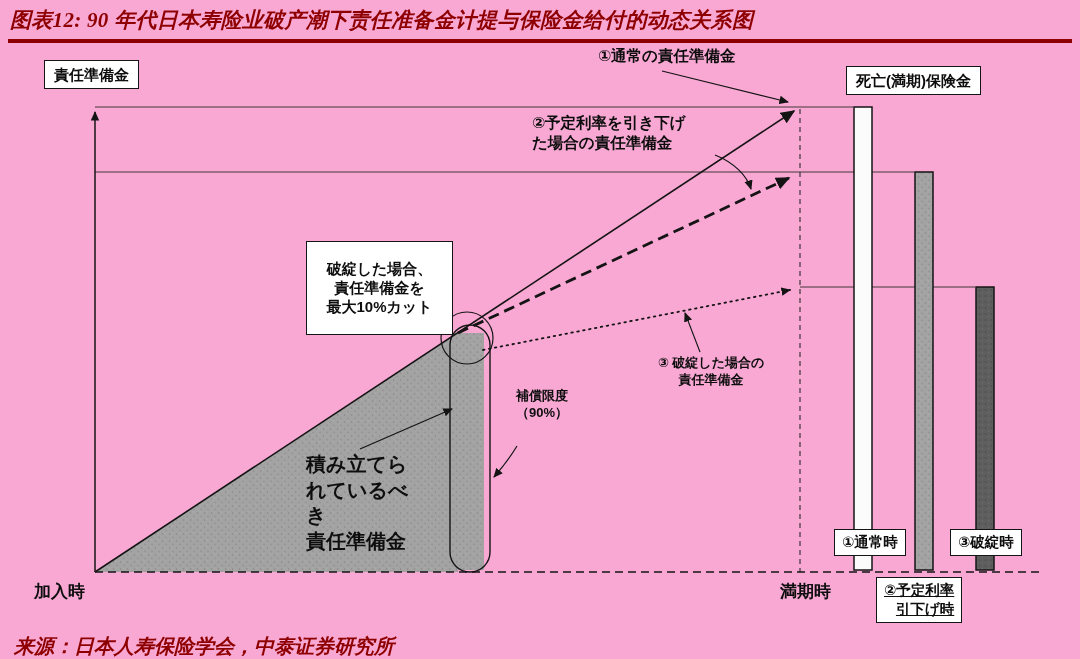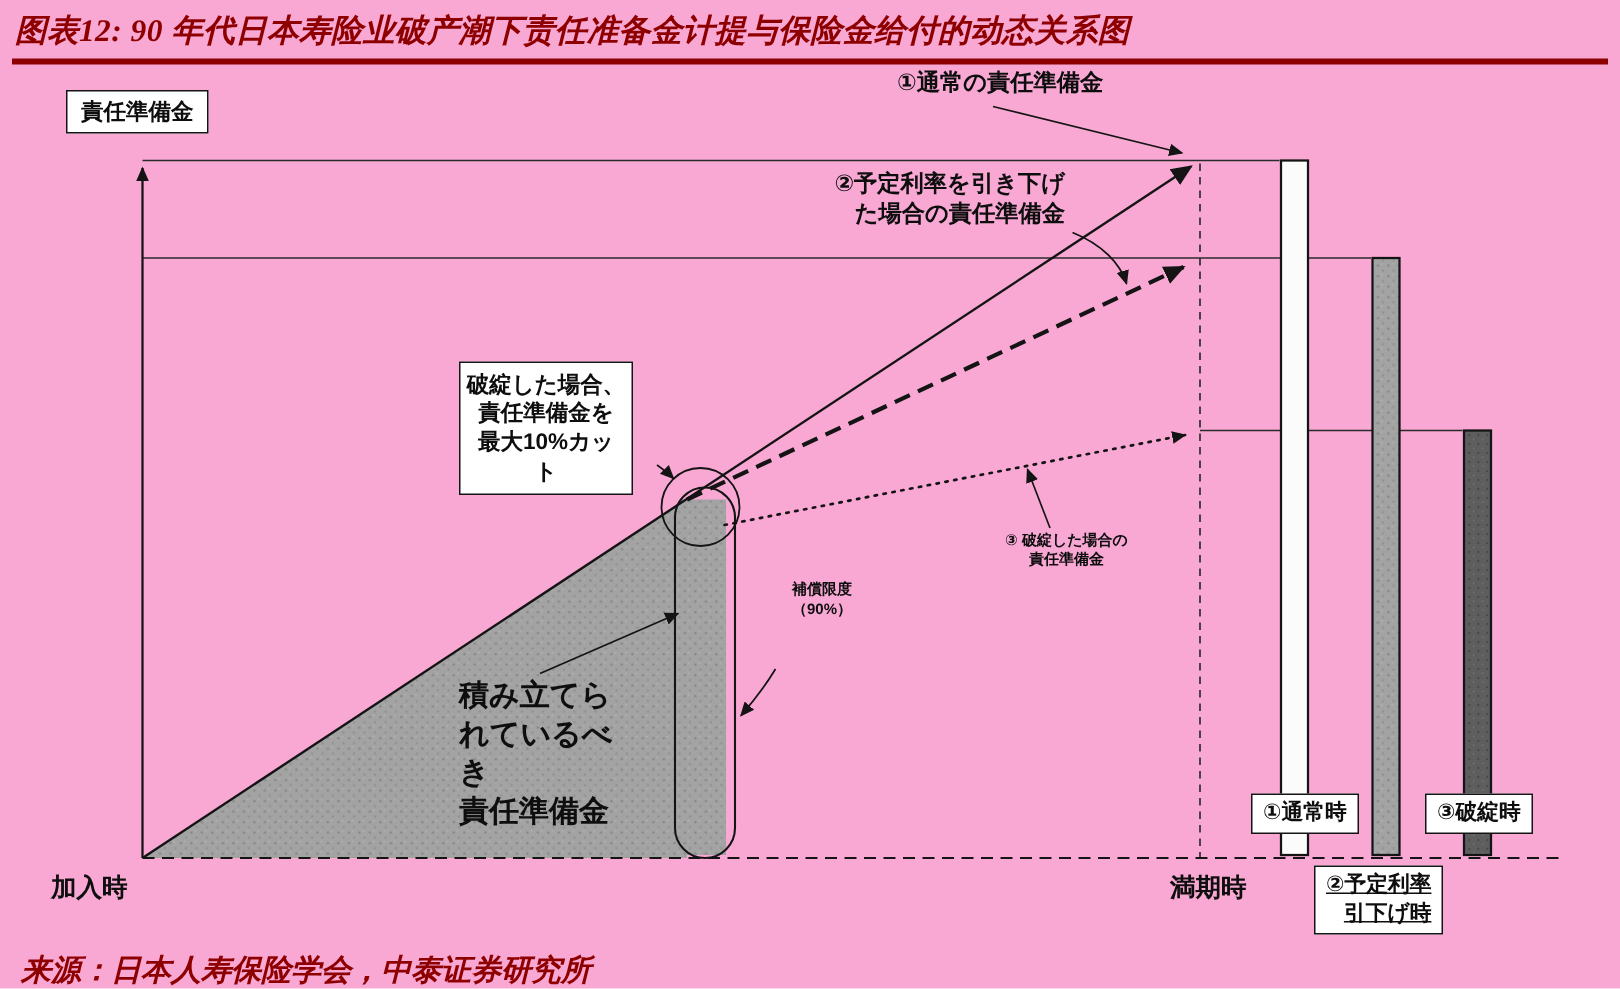--- a/index.html
+++ b/index.html
@@ -5,21 +5,21 @@
   * { margin:0; padding:0; box-sizing:border-box; }
   html,body { background:#ffffff; }
   .stage {
     position:relative; width:1080px; height:659px; background:#f9a8d4;
     font-family:"Liberation Sans","DejaVu Sans",sans-serif; color:#111;
     overflow:hidden;
   }
   .abs { position:absolute; }
   .jp {
     position:absolute; font-weight:700; color:#0e0e0e;
-    white-space:pre-line; line-height:1.28; font-size:10px;
+    white-space:pre-line; line-height:1.28; font-size:13px;
   }
   .title {
     position:absolute; left:10px; top:6px;
     font-family:"Liberation Serif","DejaVu Serif",serif;
     font-style:italic; font-weight:700; font-size:21px; color:#8E0000;
     white-space:nowrap; letter-spacing:0.3px;
   }
   .title-rule { position:absolute; left:8px; top:39px; width:1064px; height:4px; background:#8E0000; }
   .boxed {
     border:1.6px solid #141414; background:#ffffff; padding:4px 9px;
@@ -93,28 +93,29 @@
 
     <line x1="662" y1="71" x2="788" y2="102" stroke="#141414" stroke-width="1.1" marker-end="url(#ah)"></line>
     <path d="M715,155 C735,163 747,176 751,189" fill="none" stroke="#141414" stroke-width="1.2" marker-end="url(#ah)"></path>
     <path d="M438,310 Q445,315 449,319" fill="none" stroke="#141414" stroke-width="1.1" marker-end="url(#ah)"></path>
     <path d="M517,446 C508,461 500,470 494,477" fill="none" stroke="#141414" stroke-width="1.2" marker-end="url(#ah)"></path>
     <line x1="360" y1="449" x2="452" y2="409" stroke="#141414" stroke-width="1.2" marker-end="url(#ah)"></line>
     <line x1="700" y1="352" x2="685" y2="313" stroke="#141414" stroke-width="1.1" marker-end="url(#ah)"></line>
   </svg>
 
   <div class="abs boxed jp" style="left:44px; top:60px;">責任準備金</div>
+  <div class="abs boxed jp" style="left:846px; top:66px;">死亡(満期)保険金</div>
 
   <div class="jp" style="left:598px; top:46px; font-size:15.5px;">①通常の責任準備金</div>
-  <div class="jp" style="left:532px; top:113px; width:178px; text-align:right; font-size:15.5px;">②予定利率を引き下げ
+  <div class="jp" style="left:532px; top:113px; width:178px; text-align:left; font-size:15.5px;">②予定利率を引き下げ
 た場合の責任準備金</div>
-  <div class="jp boxed" style="position:absolute; left:306px; top:241px; width:116px; padding:5px 4px; border-width:1.4px;">破綻した場合、
+  <div class="jp boxed" style="position:absolute; left:306px; top:241px; width:147px; padding:17px 4px; border-width:1.4px;">破綻した場合、
 責任準備金を
 最大10%カット</div>
-  <div class="jp" style="left:528px; top:388px; width:88px; text-align:left;">補償限度
+  <div class="jp" style="left:480px; top:388px; width:88px; text-align:right;">補償限度
 （90%）</div>
   <div class="jp" style="left:306px; top:452px; width:104px; font-size:20px;">積み立てら
 れているべき
 責任準備金</div>
   <div class="jp" style="left:628px; top:355px; width:166px; text-align:center;">③ 破綻した場合の
 責任準備金</div>
 
   <div class="jp axis-label" style="left:34px; top:581px;">加入時</div>
   <div class="jp axis-label" style="left:780px; top:581px;">満期時</div>
 

